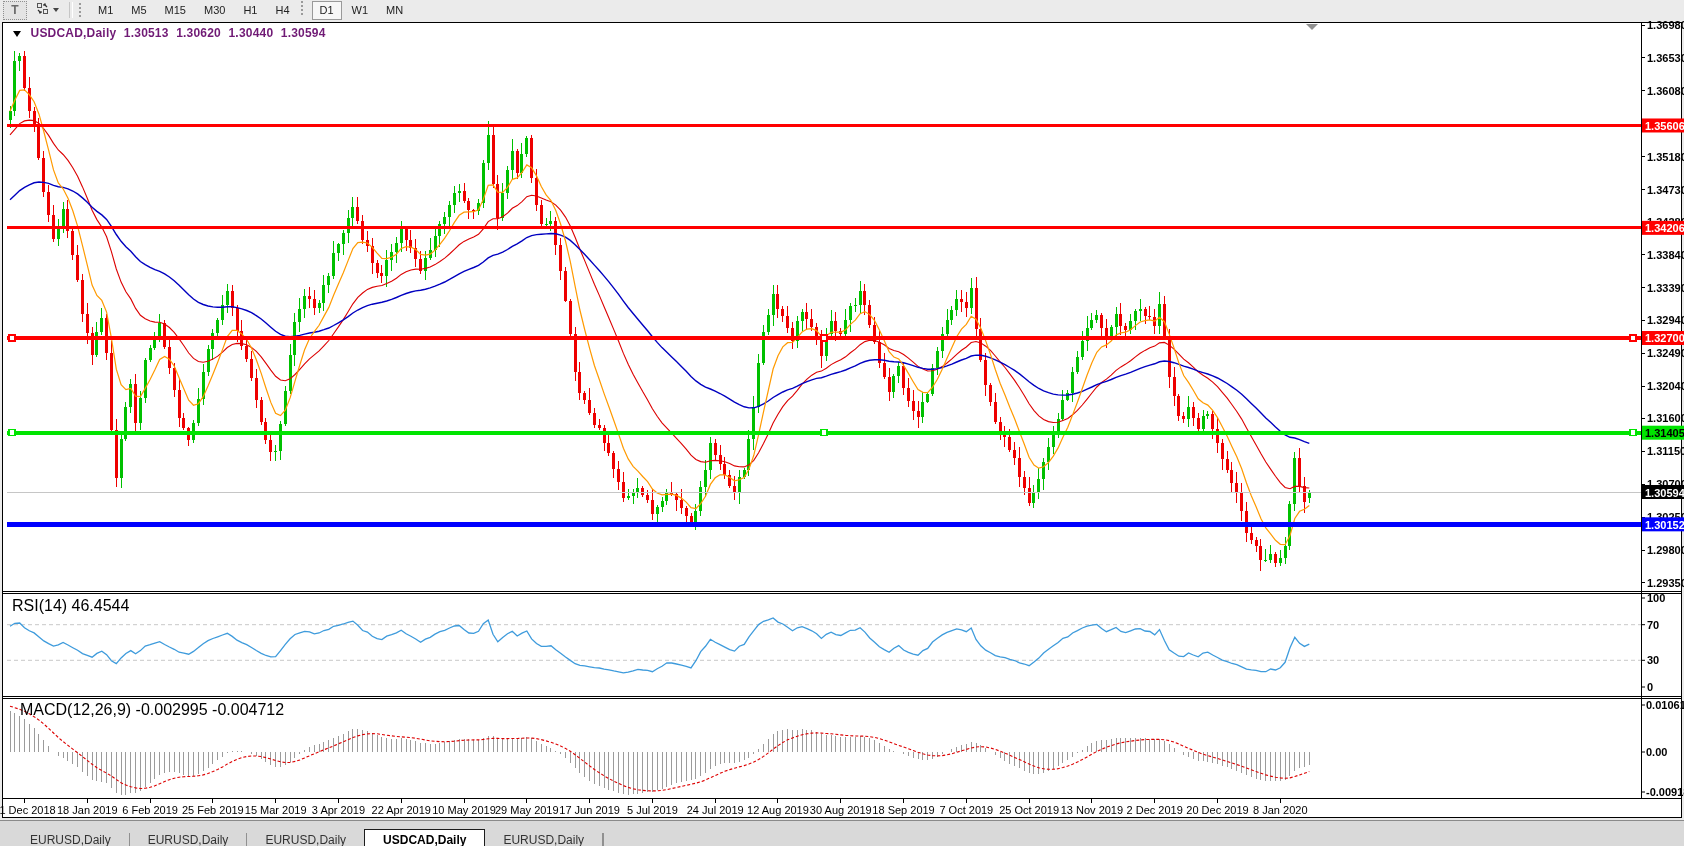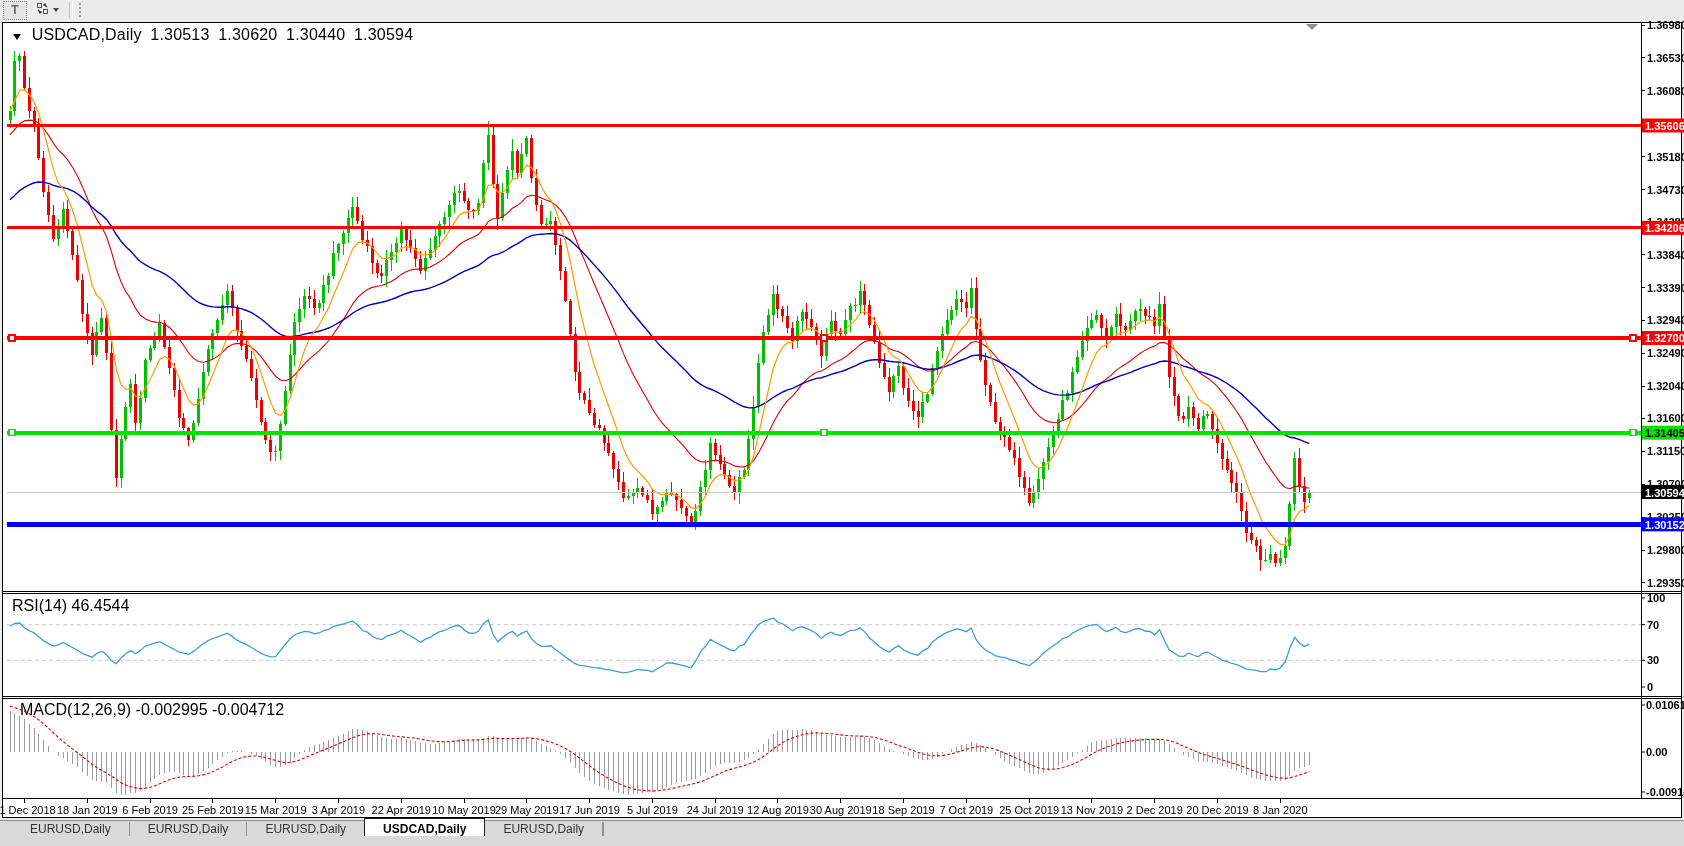--- a/index.html
+++ b/index.html
@@ -11,28 +11,28 @@
   .tool-btn{width:22px;height:17px;margin-left:3px;border:1px dotted #8f8f8f;background:#e4e4e4;
             display:flex;align-items:center;justify-content:center;font-size:12px;font-weight:bold;color:#6a6a6a;}
   .icon-btn{height:17px;margin-left:6px;display:flex;align-items:center;padding:0 3px;}
   .caret{width:0;height:0;border-left:3px solid transparent;border-right:3px solid transparent;
          border-top:4px solid #444;margin-left:4px;}
   .groove{width:2px;height:16px;border-left:1px solid #c6c6c6;border-right:1px solid #fff;margin:0 4px 0 7px;}
   .grip{width:3px;height:14px;border-left:2px dotted #9a9a9a;margin:0 5px 0 2px;}
   .tf-btn{height:17px;line-height:17px;padding:0 7px;margin:0 1px;font-size:11px;color:#222;background:transparent;border:1px solid transparent;}
   .tf-btn.active{background:#f7f7f7;border:1px solid #9a9a9a;}
   
-  .hdr{position:absolute;top:26px;left:13px;font-size:16px;font-weight:normal;color:#000000;letter-spacing:.2px;}
+  .hdr{position:absolute;top:26px;left:13px;font-size:12px;font-weight:bold;color:#701a75;letter-spacing:.2px;}
   .hdr .tri{display:inline-block;width:0;height:0;border-left:4px solid transparent;border-right:4px solid transparent;
             border-top:6px solid #000;margin-right:6px;}
   .hdr span{margin-right:4px;}
   .panel-label{position:absolute;font-size:16px;color:#000;}
   
   .tabbar{position:absolute;top:820px;left:0;width:100%;height:26px;background:#d9d9d9;
-          border-top:1px solid #8a8a8a;display:flex;align-items:flex-start;font-size:12px;}
+          border-top:1px solid #8a8a8a;display:flex;align-items:flex-end;font-size:12px;}
   .tab-stub{width:11px;background:#b9b9b9;border-right:1px solid #8a8a8a;}
   .tab{display:flex;align-items:center;padding:0 18px;color:#333;position:relative;}
   .tab.active{background:#fff;border:1px solid #1c1c1c;border-bottom:none;margin-top:-3px;
               font-weight:bold;color:#000;padding-top:3px;}
   .tab-sep{width:1px;height:14px;background:#909090;align-self:center;}
   svg text{font-family:"Liberation Sans",sans-serif;}
 </style>
 </head>
 <body>
 
@@ -48,20 +48,32 @@
           <path d="M2 8 L5 11 M5 11 L3.2 10.8 M5 11 L5.2 9.2" stroke="#333" stroke-width="1.2" fill="none"></path>
           <path d="M11 5 L8 2 M8 2 L9.8 2.2 M8 2 L7.8 3.8" stroke="#333" stroke-width="1.2" fill="none"></path>
           <rect x="1.5" y="1.5" width="4" height="4" fill="none" stroke="#555" stroke-width="1"></rect>
           <rect x="7.5" y="7.5" width="4" height="4" fill="none" stroke="#555" stroke-width="1"></rect>
         </svg>
       </span>
       <span class="caret"></span>
     </div>
     <div class="groove"></div>
     <div class="grip"></div>
+    <div id="tf-group-1" style="display:flex;">
+        <div class="tf-btn">M1</div>
+        <div class="tf-btn">M5</div>
+        <div class="tf-btn">M15</div>
+        <div class="tf-btn">M30</div>
+        <div class="tf-btn">H1</div>
+        <div class="tf-btn">H4</div>
+        <div class="grip"></div>
+        <div class="tf-btn active">D1</div>
+        <div class="tf-btn">W1</div>
+        <div class="tf-btn">MN</div>
+      </div>
   </div>
 
   <svg id="chart" width="1684" height="846" style="position:absolute;top:0;left:0;">
       <rect x="2" y="22" width="1680" height="796" fill="#ffffff"></rect>
       <defs>
         <clipPath id="mainClip">
           <rect x="7" y="23" width="1631" height="567"></rect>
         </clipPath>
         <clipPath id="rsiClip">
           <rect x="7" y="594" width="1631" height="101"></rect>

